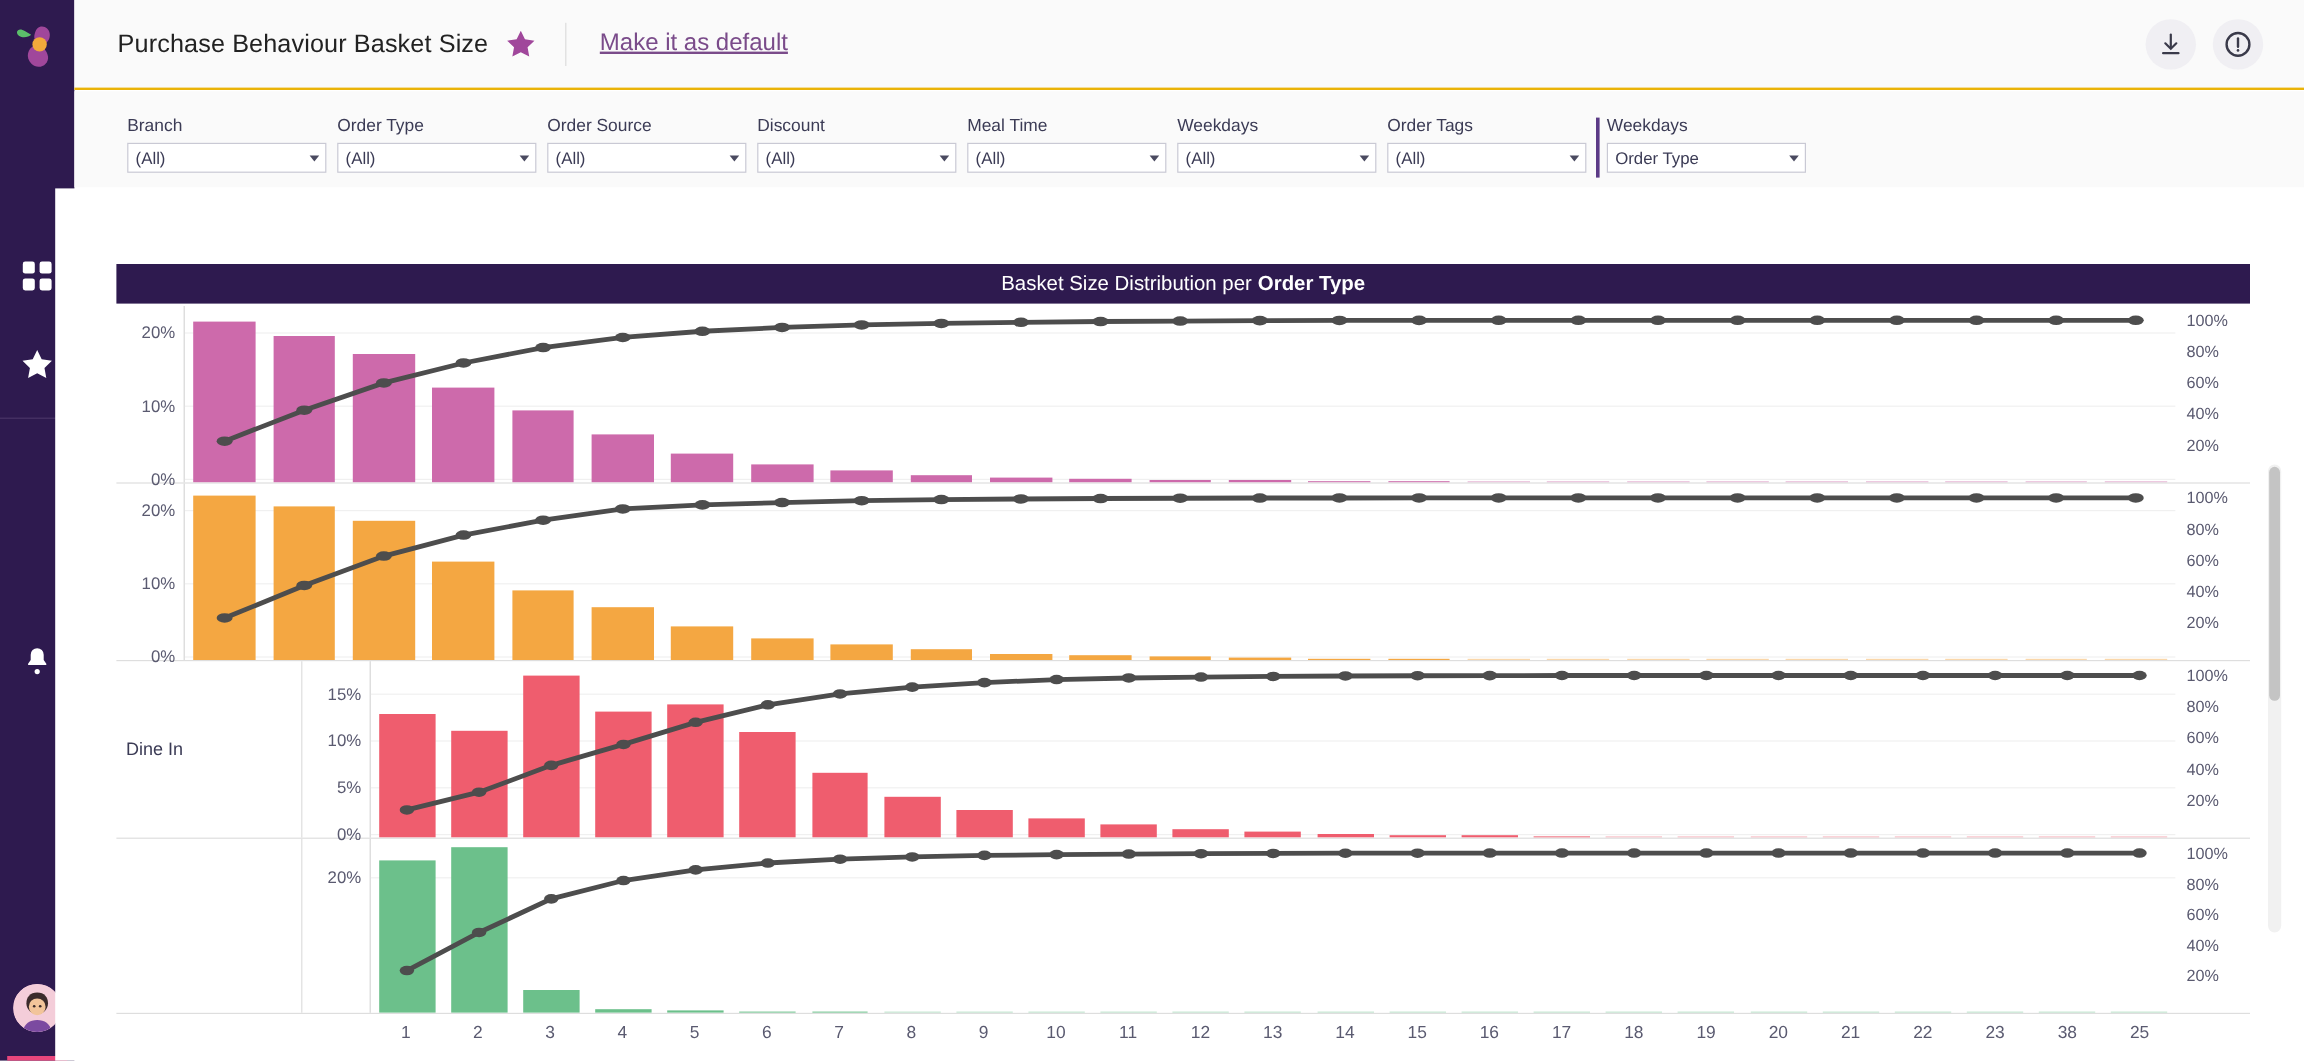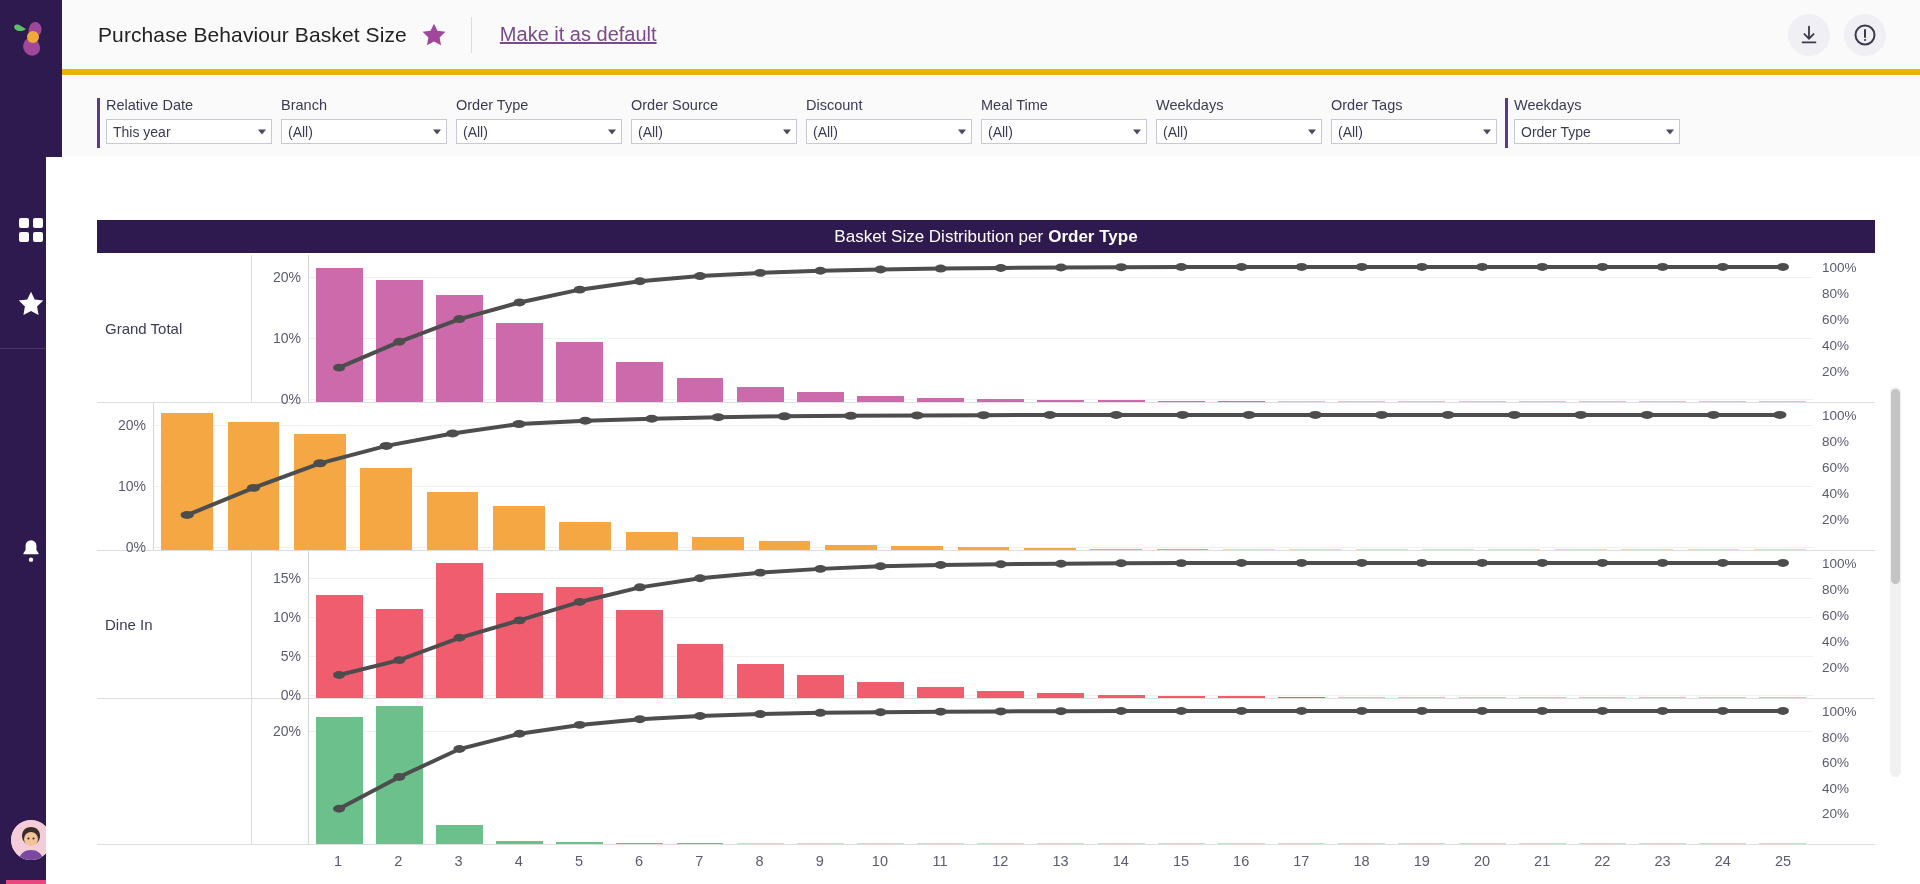--- a/index.html
+++ b/index.html
@@ -30,21 +30,21 @@
     position:absolute; bottom:22px; left:9px; width:44px; height:44px; border-radius:50%;
     background:#f2c6d8; overflow:hidden; border:2px solid #2e1a4f;
   }
   #rail .underline {
     position:absolute; bottom:0; left:6px; width:50px; height:4px; background:#e8467c;
   }
 
   
   #header {
     position:absolute; left:62px; top:0; width:1858px; height:75px;
-    background:#fafafa; border-bottom:6px solid #eab308;
+    background:#fafafa; border-bottom:2px solid #eab308;
     display:flex; align-items:center;
   }
   #title {
     margin-left:36px; font-size:21px; color:#222; letter-spacing:.1px; white-space:nowrap;
   }
   #fav-star { margin-left:14px; width:26px; height:26px; cursor:pointer; }
   #hdr-div { width:1px; height:36px; background:#dcdcdc; margin-left:24px; }
   #make-default {
     margin-left:28px; font-size:20px; color:#7a4b8a; text-decoration:underline;
     cursor:pointer; white-space:nowrap;
@@ -217,27 +217,20 @@
         <circle cx="12" cy="12" r="9.5"></circle>
           <path d="M12 7v7" stroke-linecap="round"></path>
           <circle cx="12" cy="17" r="1.1" fill="#3a3a4a" stroke="none"></circle>
       </svg>
     </div>
   </div>
 </div>
 
 <div id="filterbar">
   <div id="filter-inner">
-      <div class="fgroup accent" style="width: 175px;">
-        <div class="flabel">Relative Date</div>
-        <div class="fselect">
-          <span>This year</span>
-          <span class="caret"></span>
-        </div>
-      </div>
       <div class="fgroup" style="width: 175px;">
         <div class="flabel">Branch</div>
         <div class="fselect">
           <span>(All)</span>
           <span class="caret"></span>
         </div>
       </div>
       <div class="fgroup" style="width: 175px;">
         <div class="flabel">Order Type</div>
         <div class="fselect">
@@ -291,21 +284,20 @@
 </div>
 
 <div id="chartwrap">
   <div id="chart-title-band">
     <span>Basket Size Distribution per</span>
     <b>Order Type</b>
   </div>
   <div id="panels">
       <div class="panel" style="height: 148px;">
         <div class="panel-inner">
-          <div class="rowlabel">Grand Total</div>
           <div class="yaxis">
             <div class="ytick" style="top: 144px;">0%</div>
             <div class="ytick" style="top: 83.1304px;">10%</div>
             <div class="ytick" style="top: 22.2609px;">20%</div>
           </div>
           <div class="plot">
             <div class="gridline" style="top: 144px;"></div>
             <div class="gridline" style="top: 83.1304px;"></div>
             <div class="gridline" style="top: 22.2609px;"></div>
             <div class="bars">
@@ -821,21 +813,21 @@
         <div class="xtick">14</div>
         <div class="xtick">15</div>
         <div class="xtick">16</div>
         <div class="xtick">17</div>
         <div class="xtick">18</div>
         <div class="xtick">19</div>
         <div class="xtick">20</div>
         <div class="xtick">21</div>
         <div class="xtick">22</div>
         <div class="xtick">23</div>
-        <div class="xtick">24</div>
+        <div class="xtick">38</div>
         <div class="xtick">25</div>
       </div>
     <div class="xrspacer"></div>
   </div>
   <div id="vscroll">
     <div class="thumb"></div>
   </div>
 </div>
 
 </body></html>

